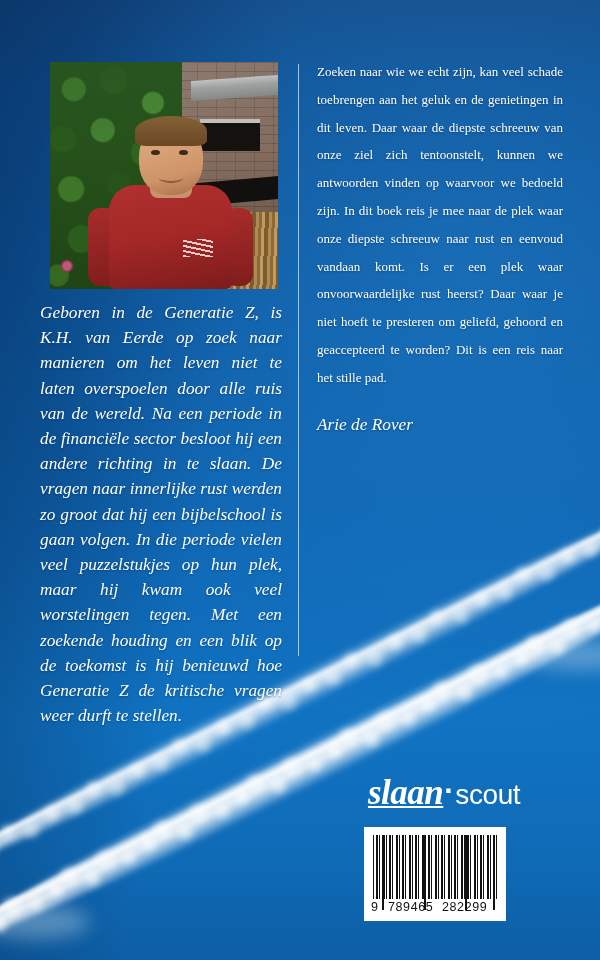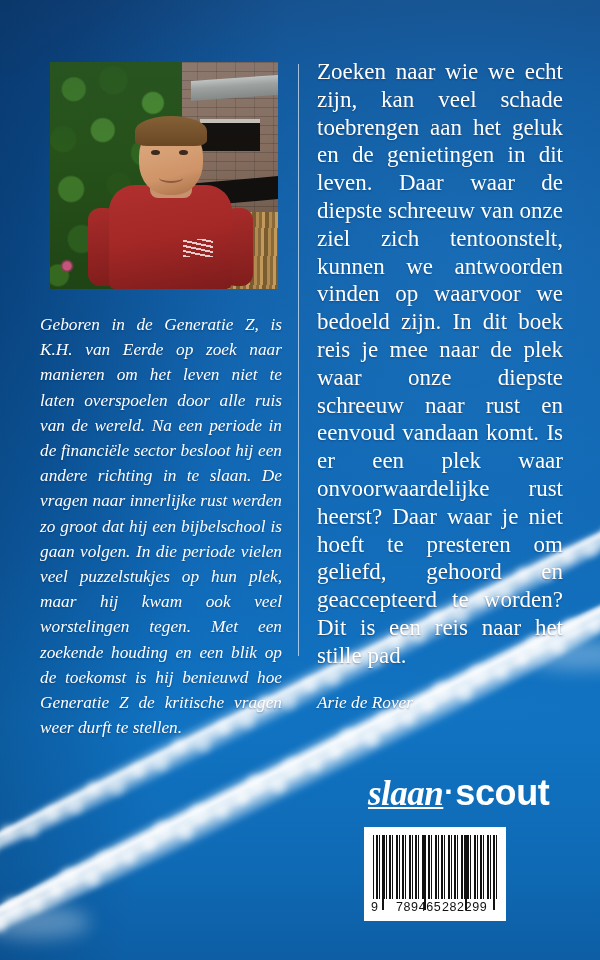--- a/index.html
+++ b/index.html
@@ -249,29 +249,28 @@
   
   .col-left {
     position: absolute;
     left: 40px; top: 300px; width: 242px;
     color: #ffffff;
     font-style: italic;
     font-size: 17.3px;
     line-height: 25.2px;
     text-align: justify;
     text-shadow: 0 1px 2px rgba(0,30,70,0.42);
-    margin-top: 12px;
   }
   .col-right {
     position: absolute;
     left: 317px; top: 58px; width: 246px;
     color: #ffffff;
   }
   .blurb {
-    font-size: 23px;
+    font-size: 13px;
     line-height: 27.8px;
     text-align: justify;
     text-shadow: 0 1px 2px rgba(0,30,70,0.42);
   }
   .quote {
     margin-top: 20px;
     font-style: italic;
     font-size: 17.3px;
     line-height: 25.2px;
     text-align: left;
@@ -297,22 +296,22 @@
   .logo-boek .ul { text-decoration: underline; text-decoration-thickness: 2px; text-underline-offset: 2px; }
   .logo-dot {
     font-family: "Liberation Sans", sans-serif;
     font-weight: 700;
     font-size: 30px;
     vertical-align: 3px;
     margin: 0 1px;
   }
   .logo-scout {
     font-family: "Liberation Sans", sans-serif;
-    font-weight: 700;
-    font-size: 36px;
+    font-weight: 400;
+    font-size: 28px;
     letter-spacing: -0.4px;
   }
 
   
   .barcode-box {
     position: absolute;
     left: 364px; top: 827px;
     width: 142px; height: 94px;
     background: #ffffff;
     padding: 0;
@@ -337,21 +336,21 @@
   .bc-g4 { left: 129px; }
   .bc-digits {
     position: absolute;
     left: 0; right: 0; bottom: 7px;
     font-family: "Liberation Sans", sans-serif;
     font-size: 12.5px;
     color: #111;
     letter-spacing: 0.6px;
   }
   .bc-d1 { position: absolute; left: 7px;  bottom: 0; }
-  .bc-d2 { position: absolute; left: 24px; bottom: 0; margin-left: 8px; }
+  .bc-d2 { position: absolute; left: 24px; bottom: 0; }
   .bc-d3 { position: absolute; left: 78px; bottom: 0; }
 </style>
 </head>
 <body>
 
 <div id="cover">
 
   <div class="sky-base"></div>
   <div class="sky-vignette"></div>
 

